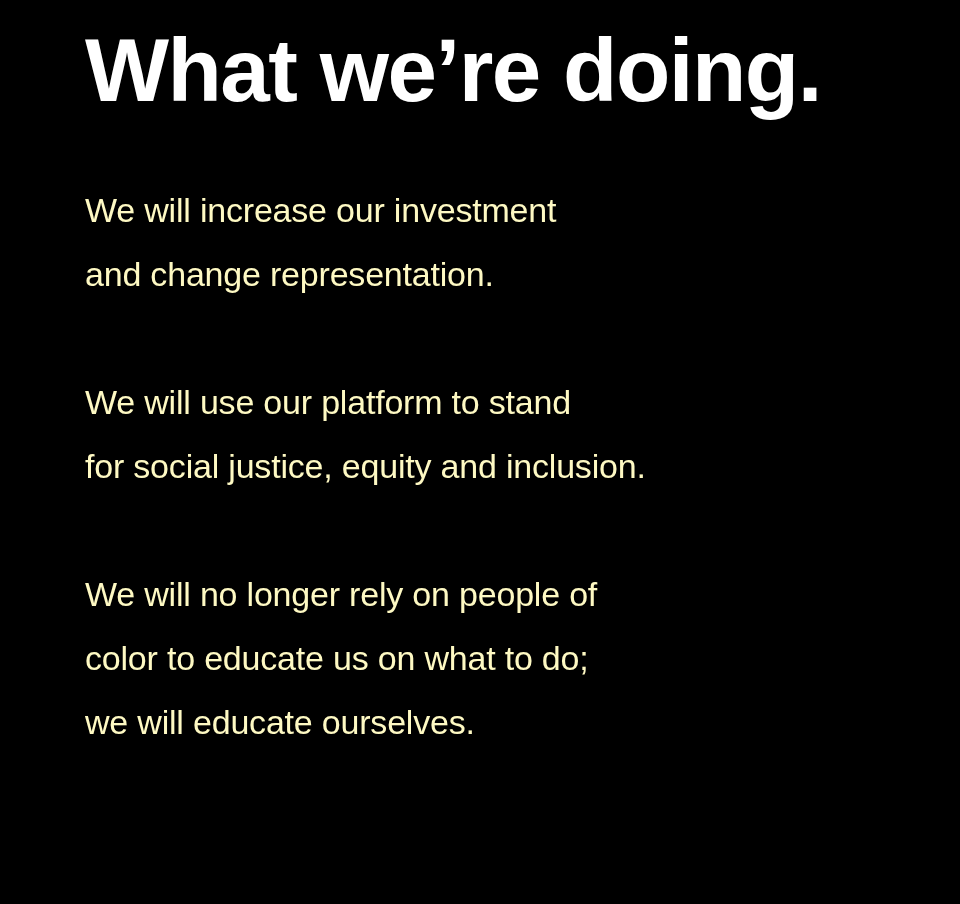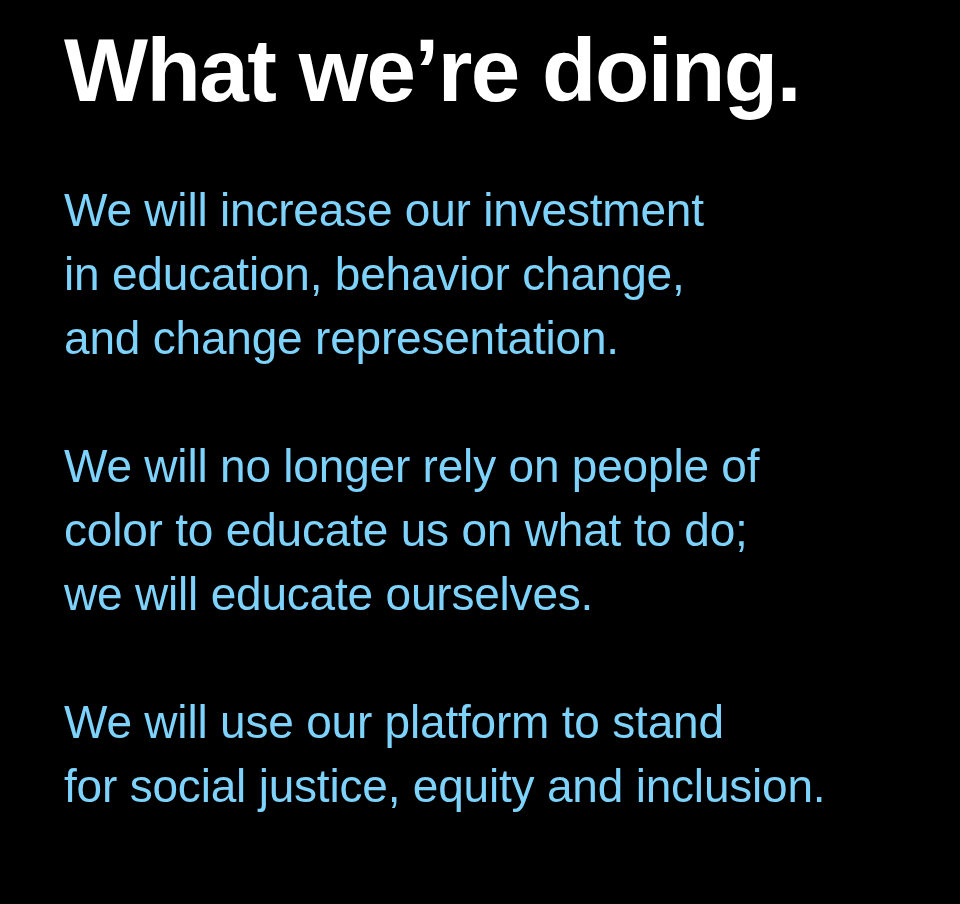--- a/index.html
+++ b/index.html
@@ -11,21 +11,21 @@
     position: relative;
     width: 960px;
     height: 904px;
     background: #000000;
     overflow: hidden;
     font-family: "Liberation Sans", sans-serif;
     -webkit-font-smoothing: antialiased;
   }
   #statement {
     position: absolute;
-    left: 64px;
+    left: 85px;
     top: 0;
     width: 860px;
     height: 904px;
   }
   .heading {
     position: absolute;
     left: 0px;
     top: 24px;
     margin: 0;
     color: #ffffff;
@@ -37,23 +37,23 @@
     white-space: nowrap;
   }
   .body-block {
     position: absolute;
     left: 0px;
     top: 178px;
     width: 860px;
   }
   .para {
     margin: 0;
-    color: #7dd3fc;
+    color: #fef9c3;
     font-family: "Liberation Sans", sans-serif;
-    font-size: 46px;
+    font-size: 34px;
     font-weight: 400;
     line-height: 64px;
     letter-spacing: -0.2px;
   }
   .para + .para {
     margin-top: 64px;
   }
   .line {
     display: block;
     white-space: nowrap;
@@ -64,30 +64,29 @@
 
 <div id="canvas">
   <div id="statement">
 
     <h1 class="heading">What we’re doing.</h1>
 
     <div class="body-block">
 
       <p class="para">
         <span class="line">We will increase our investment</span>
-        <span class="line">in education, behavior change,</span>
         <span class="line">and change representation.</span>
+      </p>
+
+      <p class="para">
+        <span class="line">We will use our platform to stand</span>
+        <span class="line">for social justice, equity and inclusion.</span>
       </p>
 
       <p class="para">
         <span class="line">We will no longer rely on people of</span>
         <span class="line">color to educate us on what to do;</span>
         <span class="line">we will educate ourselves.</span>
       </p>
 
-      <p class="para">
-        <span class="line">We will use our platform to stand</span>
-        <span class="line">for social justice, equity and inclusion.</span>
-      </p>
-
     </div>
   </div>
 </div>
 
 </body></html>

